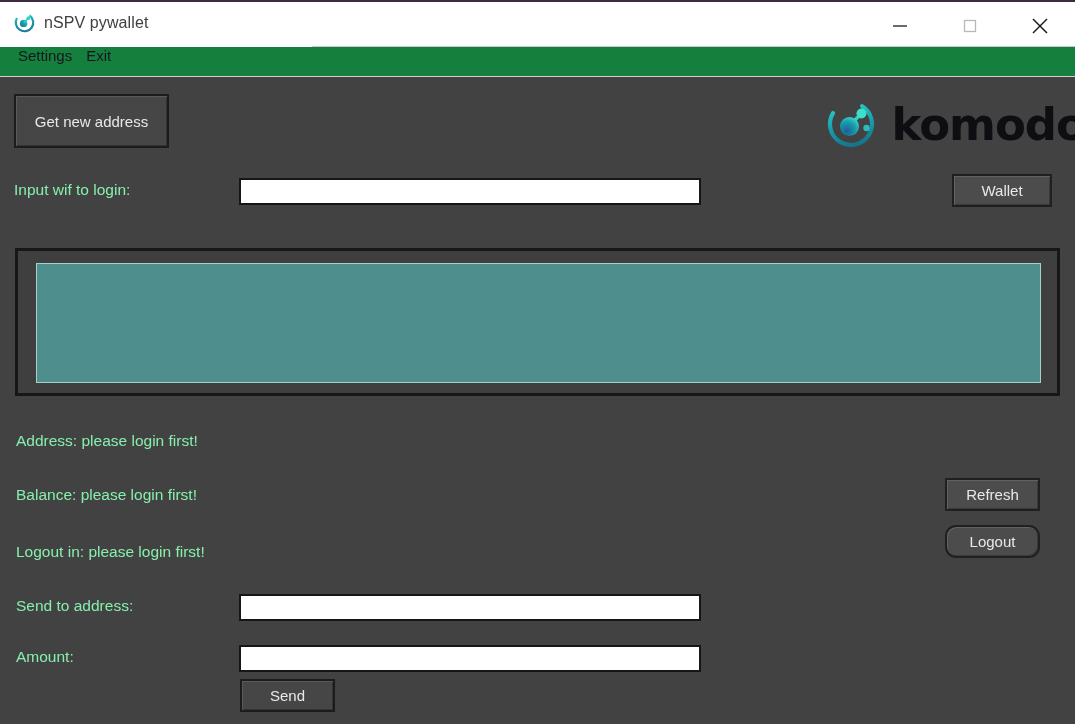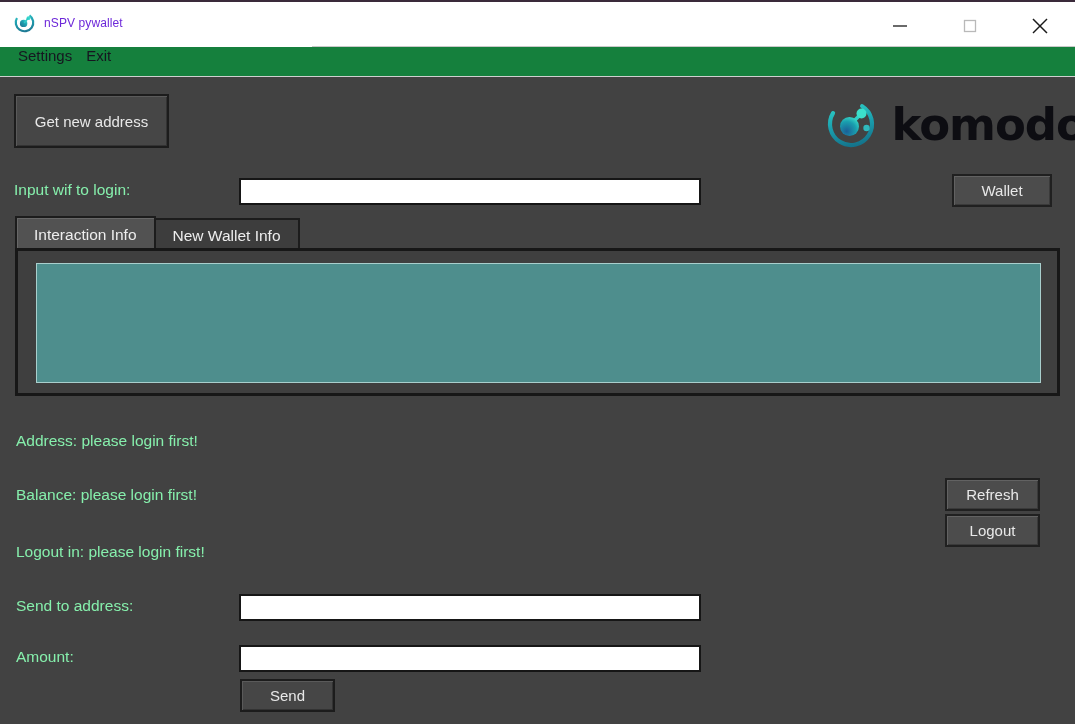--- a/index.html
+++ b/index.html
@@ -39,22 +39,22 @@
     align-items: center;
     gap: 9px;
   }
   .app-icon {
     width: 21px;
     height: 21px;
     flex: 0 0 auto;
     display: block;
   }
   .app-title {
-    font-size: 12px;
-    color: #6d28d9;
+    font-size: 16px;
+    color: #404040;
     font-family: "Liberation Sans", sans-serif;
     letter-spacing: 0.1px;
     white-space: nowrap;
   }
   .title-rule {
     position: absolute;
     left: 312px;
     top: 44px;
     width: 763px;
     height: 1px;
@@ -338,41 +338,33 @@
       </svg>
       <span class="komodo-word">komodo</span>
     </div>
 
     <div class="lbl" style="left:14px; top:103px;">Input wif to login:</div>
     <input class="tinput" style="left: 239px; top: 100px; width: 462px; height: 27px;" placeholder="">
     <div class="btn btn-light login-btn" style="top:96px;">
       <span>Wallet</span>
     </div>
 
-    <div class="tabstrip" style="top:138px;">
-      <div class="tab active">
-        <span>Interaction Info</span>
-      </div>
-      <div class="tab">
-        <span>New Wallet Info</span>
-      </div>
-    </div>
 
     <div class="tabframe" style="top:170px;">
       <div class="console"></div>
     </div>
 
     <div class="lbl" style="left:16px; top:354px;">Address: please login first!</div>
     <div class="lbl" style="left:16px; top:408px;">Balance: please login first!</div>
     <div class="lbl" style="left:16px; top:465px;">Logout in: please login first!</div>
 
     <div class="btn btn-light refresh-btn" style="top:400px;">
       <span>Refresh</span>
     </div>
-    <div class="btn btn-light logout-btn" style="top:436px;">
+    <div class="btn btn-light logout-btn" style="top:447px;border-radius:11px;">
       <span>Logout</span>
     </div>
 
     <div class="lbl" style="left:16px; top:519px;">Send to address:</div>
     <input class="tinput" style="left: 239px; top: 516px; width: 462px; height: 27px;" placeholder="">
 
     <div class="lbl" style="left:16px; top:570px;">Amount:</div>
     <input class="tinput" style="left: 239px; top: 567px; width: 462px; height: 27px;" placeholder="">
 
     <div class="btn send-btn" style="top:601px; left:240px;">

